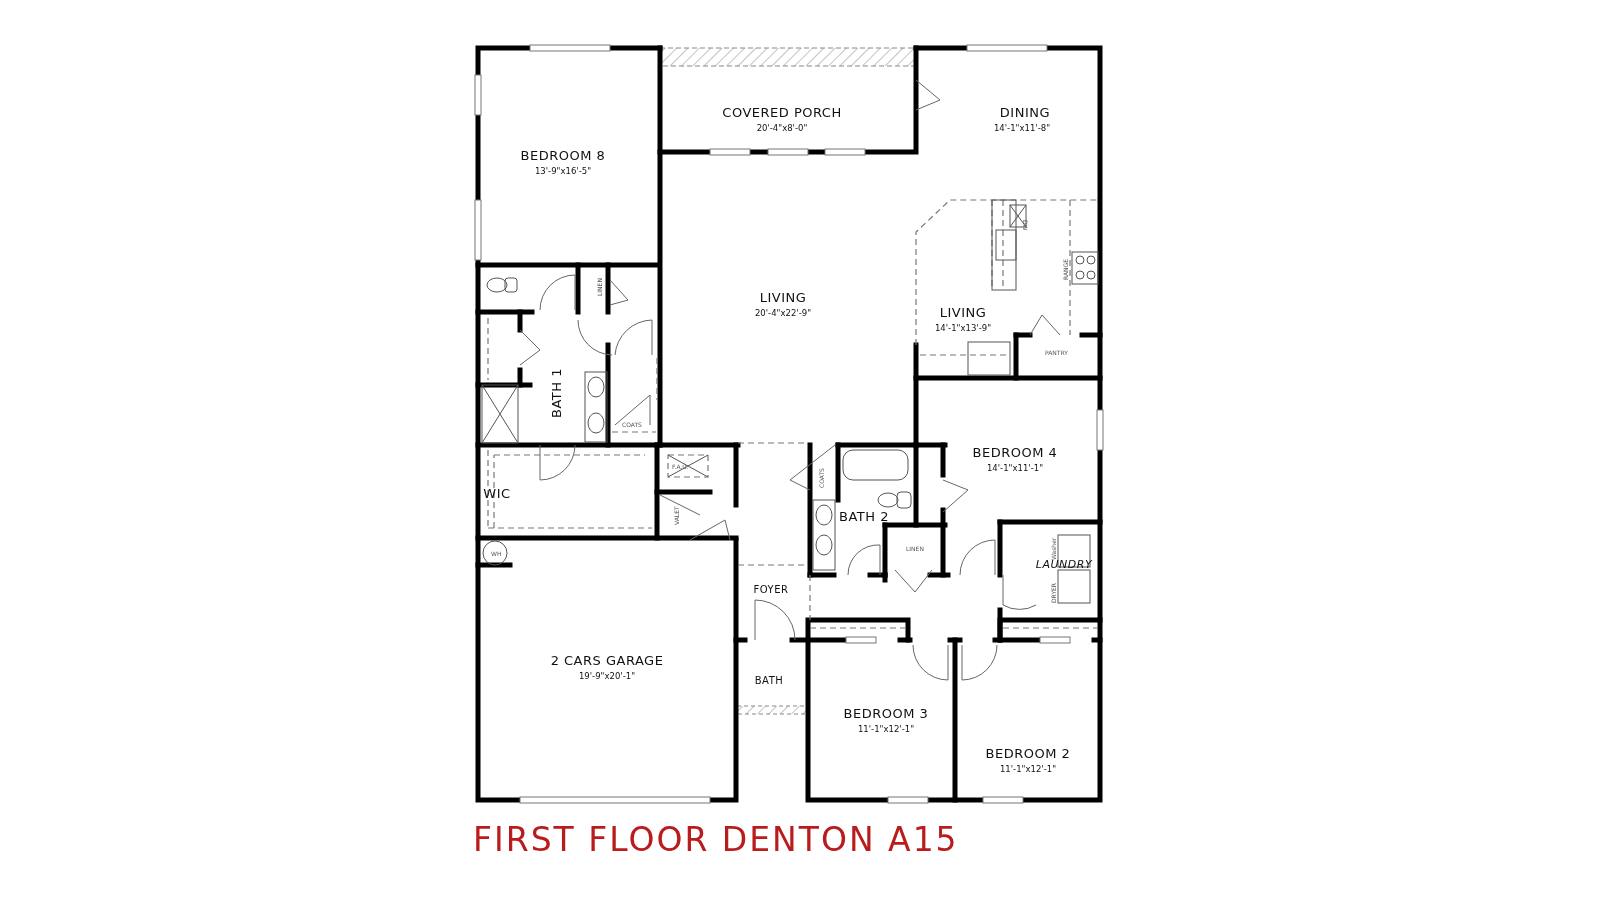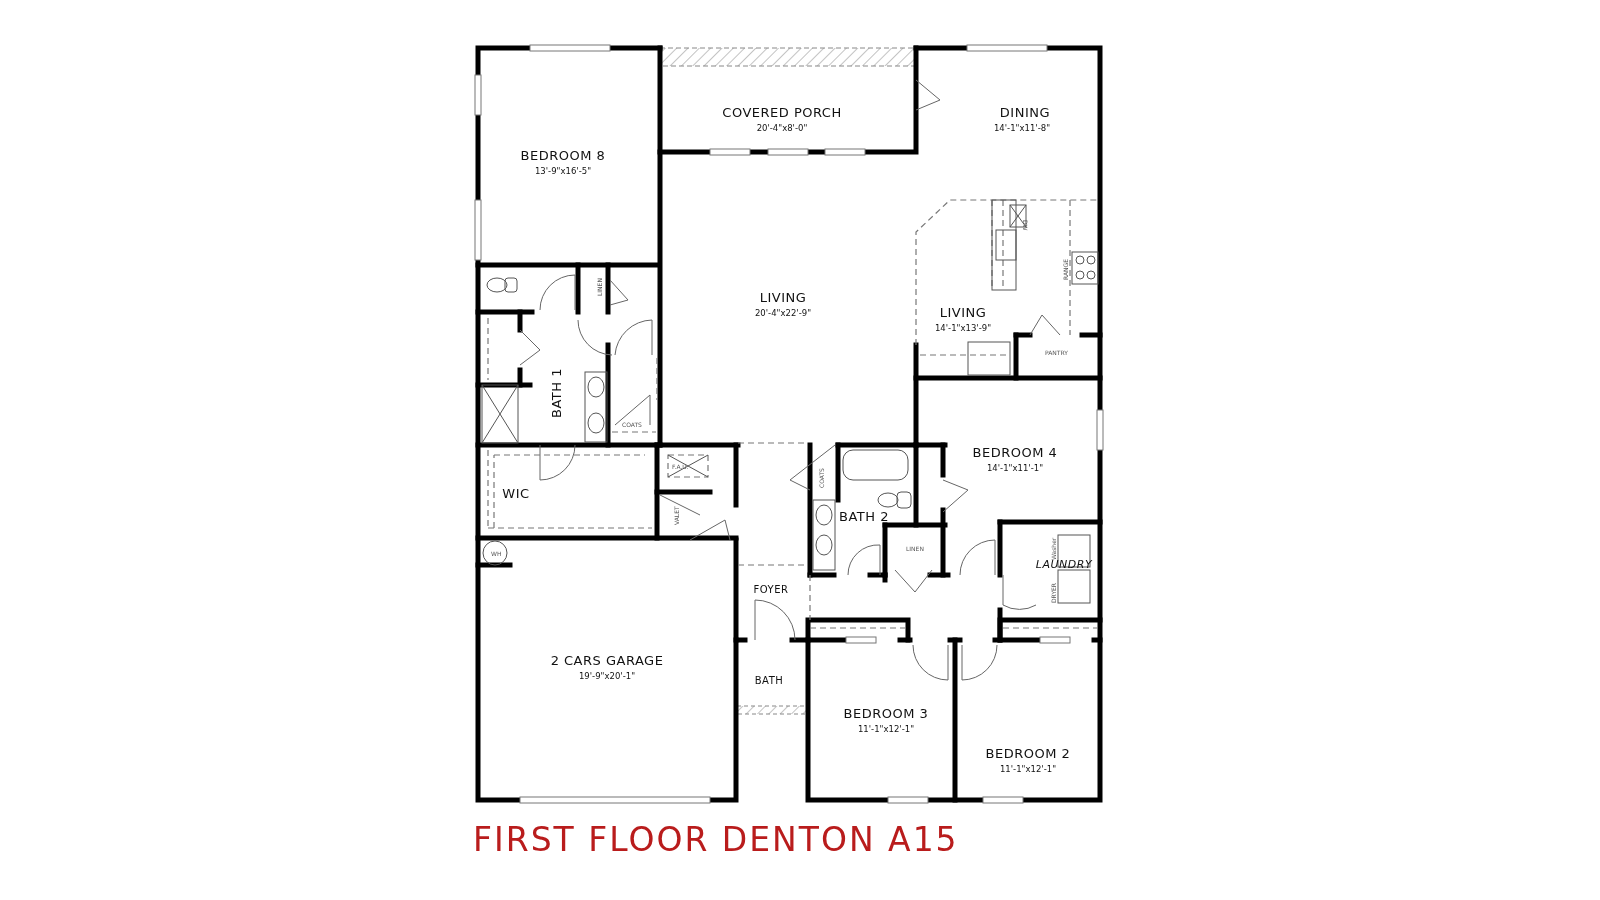--- a/index.html
+++ b/index.html
@@ -218,21 +218,21 @@
   <span class="name">LIVING</span>
   <span class="dim">20'-4"x22'-9"</span>
 </div>
 <div class="lbl" style="left:963px;top:305px;">
   <span class="name">LIVING</span>
   <span class="dim">14'-1"x13'-9"</span>
 </div>
 <div class="lbl rot" style="left:549px;top:418px;transform:rotate(-90deg);">
   <span class="name">BATH 1</span>
 </div>
-<div class="lbl" style="left:516px;top:486px;">
+<div class="lbl" style="left:497px;top:486px;">
   <span class="name">WIC</span>
 </div>
 <div class="lbl" style="left:1015px;top:445px;">
   <span class="name">BEDROOM 4</span>
   <span class="dim">14'-1"x11'-1"</span>
 </div>
 <div class="lbl" style="left:864px;top:509px;">
   <span class="name">BATH 2</span>
 </div>
 <div class="lbl" style="left:1064px;top:558px;font-style:italic;">

